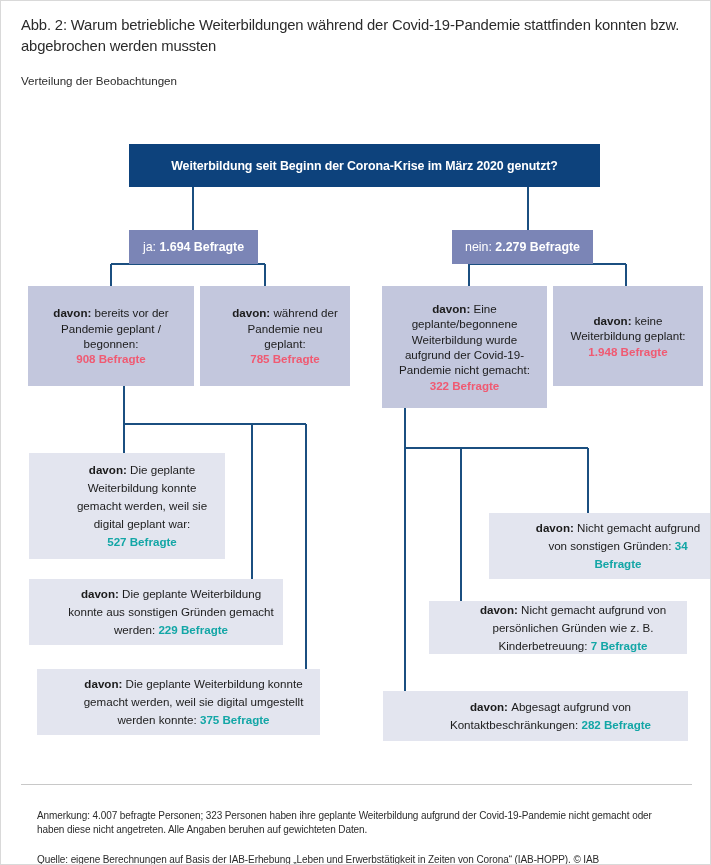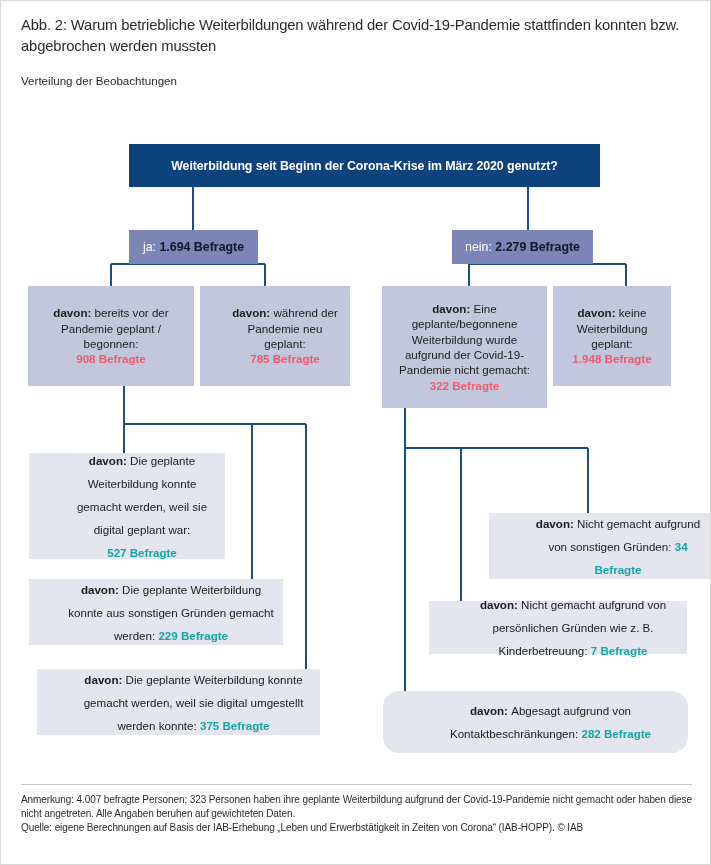--- a/index.html
+++ b/index.html
@@ -67,36 +67,36 @@
     line-height: 16px;
     letter-spacing: -0.1px;
   }
 
   .node-level1 {
     background: #7b85b6;
     color: #ffffff;
     font-size: 12.4px;
     line-height: 16px;
   }
-  .node-level1 .num { color: #0f172a; font-weight: bold; margin-top: 8px; }
+  .node-level1 .num { color: #ffffff; font-weight: bold; margin-top: 8px; }
 
   .node-level2 {
     background: #c3c7dd;
     color: #1b1b1b;
     font-size: 11.6px;
     line-height: 15.4px;
   }
   .node-level2 .lead { font-weight: bold; }
   .node-level2 .num { color: #f05a72; font-weight: bold; }
 
   .node-level3 {
     background: #e3e5ef;
     color: #1b1b1b;
     font-size: 11.6px;
-    line-height: 23px;
+    line-height: 18px;
     padding-left: 36px;
   }
   .node-level3 .lead { font-weight: bold; }
   .node-level3 .num { color: #13a6a6; font-weight: bold; }
 
   
   .footer-rule {
     position: absolute;
     left: 20px;
     top: 783px;
@@ -107,21 +107,21 @@
   .footer {
     position: absolute;
     left: 20px;
     top: 792px;
     width: 675px;
     font-size: 10px;
     line-height: 14.2px;
     color: #2b2b2b;
     letter-spacing: -0.1px;
   }
-  .footer p { margin: 0; }
+  .footer p { margin: 16px; }
 </style>
 </head>
 <body>
 
 <div class="page">
 
   <div class="title">Abb. 2: Warum betriebliche Weiterbildungen während der Covid-19-Pandemie stattfinden konnten bzw. abgebrochen werden mussten</div>
   <div class="subtitle">Verteilung der Beobachtungen</div>
 
   <svg class="lines" width="711" height="865" viewBox="0 0 711 865">
@@ -179,21 +179,21 @@
       <span class="lead">davon: </span><span>während der Pandemie neu geplant: </span><br><span class="num">785 Befragte</span>
     </span>
   </div>
 
   <div class="node node-level2" style="left:381px; top:285px; width:165px; height:122px;">
     <span class="txt">
       <span class="lead">davon: </span><span>Eine geplante/begonnene Weiterbildung wurde aufgrund der Covid-19-Pandemie nicht gemacht: </span><br><span class="num">322 Befragte</span>
     </span>
   </div>
 
-  <div class="node node-level2" style="left:552px; top:285px; width:118px; height:100px;">
+  <div class="node node-level2" style="left:552px; top:285px; width:150px; height:100px;">
     <span class="txt">
       <span class="lead">davon: </span><span>keine Weiterbildung geplant: </span><br><span class="num">1.948 Befragte</span>
     </span>
   </div>
 
   <div class="node node-level3" style="left:28px; top:452px; width:196px; height:106px;">
     <span class="txt">
       <span class="lead">davon: </span><span>Die geplante Weiterbildung konnte gemacht werden, weil sie digital geplant war: </span><br><span class="num">527 Befragte</span>
     </span>
   </div>
@@ -215,21 +215,21 @@
       <span class="lead">davon: </span><span>Nicht gemacht aufgrund von sonstigen Gründen: </span><span class="num">34 Befragte</span>
     </span>
   </div>
 
   <div class="node node-level3" style="left:428px; top:600px; width:258px; height:53px;">
     <span class="txt">
       <span class="lead">davon: </span><span>Nicht gemacht aufgrund von persönlichen Gründen wie z. B. Kinderbetreuung: </span><span class="num">7 Befragte</span>
     </span>
   </div>
 
-  <div class="node node-level3" style="left:382px; top:690px; width:305px; height:62px;border-radius:16px;">
+  <div class="node node-level3" style="left:382px; top:690px; width:305px; height:50px;">
     <span class="txt">
       <span class="lead">davon: </span><span>Abgesagt aufgrund von Kontaktbeschränkungen: </span><span class="num">282 Befragte</span>
     </span>
   </div>
 
   <div class="footer-rule"></div>
   <div class="footer">
     <p>Anmerkung: 4.007 befragte Personen; 323 Personen haben ihre geplante Weiterbildung aufgrund der Covid-19-Pandemie nicht gemacht oder haben diese nicht angetreten. Alle Angaben beruhen auf gewichteten Daten.</p>
     <p>Quelle: eigene Berechnungen auf Basis der IAB-Erhebung „Leben und Erwerbstätigkeit in Zeiten von Corona“ (IAB-HOPP). © IAB</p>
   </div>

